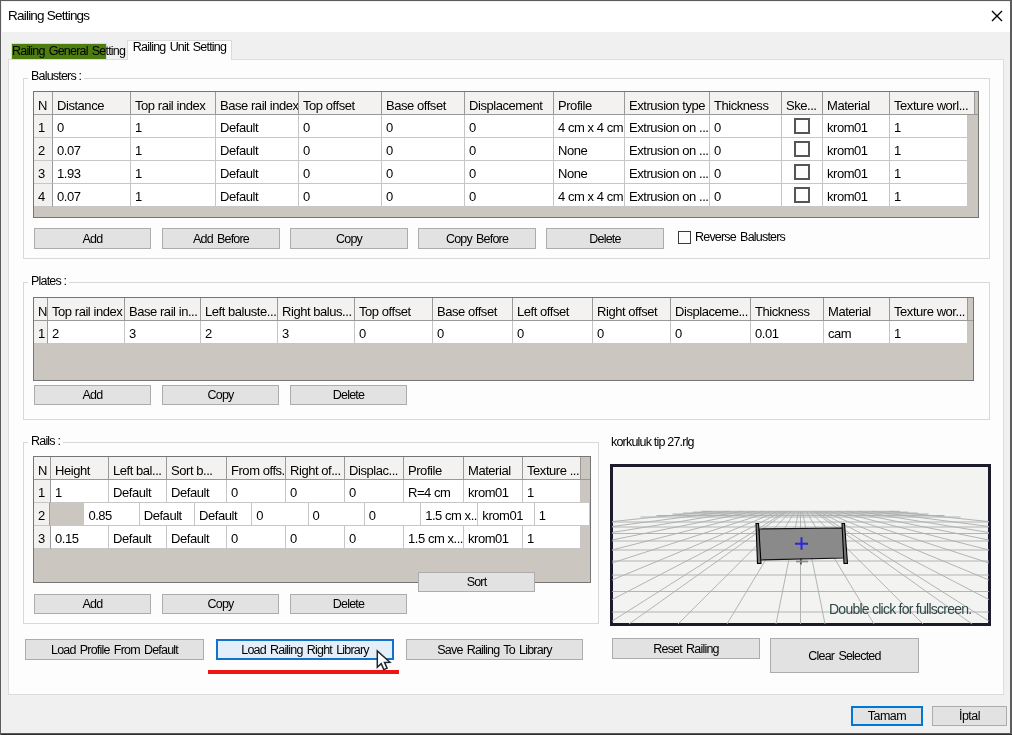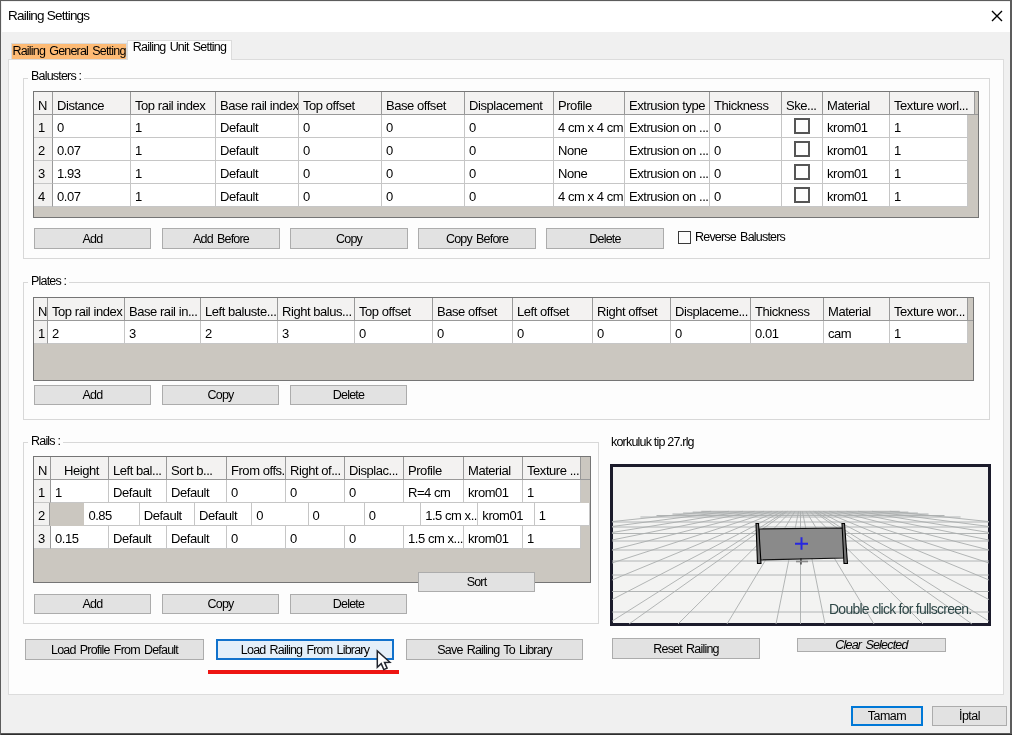--- a/index.html
+++ b/index.html
@@ -4,21 +4,21 @@
 html,body{width:1012px;height:735px;}
 body{position:relative;font-family:"Liberation Sans",sans-serif;background:#f0f0f0;overflow:hidden;
  border-left:1px solid #5c5c5c;border-top:1px solid #5c5c5c;}
 .abs{position:absolute;}
 #titlebar{position:absolute;left:1px;top:1px;width:1009px;height:30px;background:#fff;}
 #title{position:absolute;left:6px;top:6px;font-size:13.5px;letter-spacing:-0.78px;color:#000;}
 #rborder{position:absolute;right:0;top:0;width:2px;height:735px;background:#5c5c5c;}
 #bborder{position:absolute;left:0;bottom:0;width:1012px;height:2px;background:linear-gradient(#6e6e6e,#1a1a1a);}
 #page{position:absolute;left:7px;top:58px;width:996px;height:636px;background:#fdfdfd;border:1px solid #dcdcdc;}
 .tab{position:absolute;font-size:12.5px;letter-spacing:-0.8px;word-spacing:1.5px;color:#000;text-align:center;white-space:nowrap;}
-#tab1{left:10px;top:42px;width:116px;height:16px;background:#fdba74;border:1px solid #d9d9d9;border-bottom:none;line-height:15px;}
+#tab1{left:10px;top:42px;width:96px;height:16px;background:#4d7c0f;border:1px solid #d9d9d9;border-bottom:none;line-height:15px;}
 #tab2{left:126px;top:39px;width:105px;height:20px;background:#fdfdfd;border:1px solid #dcdcdc;border-bottom:none;line-height:12px;z-index:5;}
 .grp{position:absolute;border:1px solid #d8d8d8;}
 .grplbl{position:absolute;font-size:12.5px;letter-spacing:-0.8px;color:#000;background:#fdfdfd;padding:0 3px;z-index:2;}
 .tbl{position:absolute;border:1px solid #757575;background:#cbc7c0;overflow:hidden;}
 .thr{display:flex;background:transparent;border-bottom:1px solid #999;}
 .th{font-size:13px;letter-spacing:-0.45px;color:#000;line-height:21px;padding:3px 0 0 4px;border-right:1px solid #999;overflow:hidden;white-space:nowrap;background:#f3f2f1;}
 .tr{display:flex;background:#cbc7c0;}
 .td{font-size:13px;letter-spacing:-0.45px;color:#000;line-height:21px;padding:2px 0 0 4px;border-right:1px solid #c6c6c6;border-bottom:1px solid #c6c6c6;overflow:hidden;white-space:nowrap;background:#fff;}
 .td.rn{background:#f2f1f0;border-right:1px solid #999;}
 .cbcell{display:flex;align-items:center;justify-content:center;padding:0;}
@@ -165,21 +165,21 @@
       <div class="td" style="width:78px;">0</div>
       <div class="td" style="width:80px;">0</div>
       <div class="td" style="width:73px;">0.01</div>
       <div class="td" style="width:66px;">cam</div>
       <div class="td" style="width:78px;">1</div>
     </div>
   </div>
 <div class="tbl" style="left:32px;top:455px;width:558px;height:127px;">
     <div class="thr" style="height:23px;">
       <div class="th" style="width:17px;">N</div>
-      <div class="th" style="width:58px;text-align:center;">Height</div>
+      <div class="th" style="width:58px;">Height</div>
       <div class="th" style="width:58px;">Left bal...</div>
       <div class="th" style="width:60px;">Sort b...</div>
       <div class="th" style="width:59px;">From offs...</div>
       <div class="th" style="width:59px;">Right of...</div>
       <div class="th" style="width:59px;">Displac...</div>
       <div class="th" style="width:60px;">Profile</div>
       <div class="th" style="width:59px;">Material</div>
       <div class="th" style="width:58px;">Texture ...</div>
     </div>
     <div class="tr" style="height:23px;">
@@ -240,21 +240,21 @@
     <path d="M91.3 47.3L289.7 47.3M82.7 48.1L298.3 48.1M73.1 49.0L307.9 49.0M62.5 50.0L318.5 50.0M46.5 51.5L334.5 51.5M30.4 53.0L350.6 53.0M2 58.0L379 58.0M2 63.0L379 63.0M2 69.5L379 69.5M2 77.0L379 77.0M2 86.0L379 86.0M2 97.0L379 97.0M2 111.0L379 111.0M2 127.5L379 127.5M2 148.0L379 148.0M192.4 47.3L215.0 160.0M196.1 47.3L264.0 160.0M199.8 47.3L313.0 160.0M203.6 47.3L362.0 160.0M205.2 47.3L379.0 157.2M208.5 47.3L379.0 135.6M213.0 47.3L379.0 116.0M219.2 47.3L379.0 99.0M227.0 47.3L379.0 86.0M236.6 47.3L379.0 76.0M248.0 47.3L379.0 68.5M262.0 47.3L379.0 62.5M279.9 47.3L379.0 57.6M188.6 47.3L166.0 160.0M184.9 47.3L117.0 160.0M181.2 47.3L68.0 160.0M177.4 47.3L19.0 160.0M175.8 47.3L2.0 157.2M172.5 47.3L2.0 135.6M168.0 47.3L2.0 116.0M161.8 47.3L2.0 99.0M154.0 47.3L2.0 86.0M144.4 47.3L2.0 76.0M133.0 47.3L2.0 68.5M119.0 47.3L2.0 62.5M101.1 47.3L2.0 57.6M190.5 47.3L190.5 160.0" stroke="#aaaeae" stroke-width="0.9" fill="none"></path>
     <polygon points="149,65 234,64 234,94 149,96" fill="#8a8a8a" stroke="#111" stroke-width="1.2"></polygon>
     <polygon points="146,59.5 148.5,59.5 151,99.5 147.5,99.5" fill="#777" stroke="#000" stroke-width="1.1"></polygon>
     <polygon points="232,59.5 234.5,59.5 237.5,99.5 234,99.5" fill="#777" stroke="#000" stroke-width="1.1"></polygon>
     <path d="M185 79.8H198M191.5 73.3V85.7" stroke="#2727e0" stroke-width="2" fill="none"></path>
     <path d="M191 94V100.5" stroke="#222" stroke-width="1.2"></path>
     <path d="M186 97.5H198" stroke="#8a8a8a" stroke-width="1.6"></path>
     <text x="219" y="150" font-family="Liberation Sans, sans-serif" font-size="14" letter-spacing="-0.75" fill="#2e4747">Double click for fullscreen.</text>
   </svg>
 <div class="btn" style="left:24px;top:638px;width:179px;height:21px;">Load Profile From Default</div>
-<div class="btnhl" style="left:215px;top:638px;width:178px;height:21px;">Load Railing From Library</div>
+<div class="btnhl" style="left:215px;top:638px;width:178px;height:21px;">Load Railing Right Library</div>
 <div class="btn" style="left:405px;top:638px;width:177px;height:21px;">Save Railing To Library</div>
 <div class="btn" style="left:611px;top:637px;width:148px;height:21px;">Reset Railing</div>
-<div class="btn" style="left:796px;top:637px;width:149px;height:14px;font-style:italic;">Clear Selected</div>
+<div class="btn" style="left:769px;top:637px;width:149px;height:35px;">Clear Selected</div>
 <div id="redline"></div>
 <svg class="abs" style="left:373px;top:648px;z-index:9;" width="22" height="24" viewBox="0 0 22 24">
 <path d="M3.3 2 L3.3 18.2 L7.2 14.6 L9.8 20.6 L13.1 19.2 L10.5 13.4 L15.9 13.2 Z" fill="#fff" stroke="#22262f" stroke-width="1.5"></path>
   </svg>
 <div id="tamam">Tamam</div>
 <div id="iptal">İptal</div>
 </body></html>

